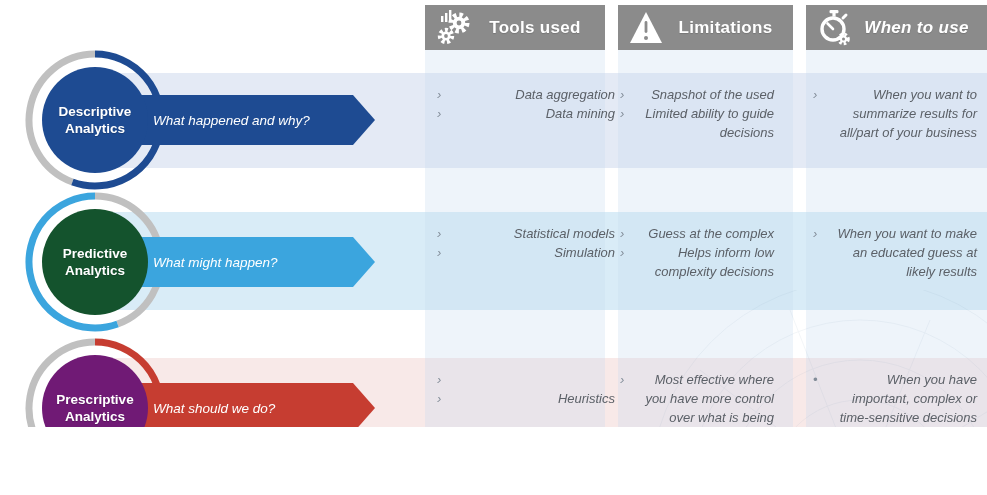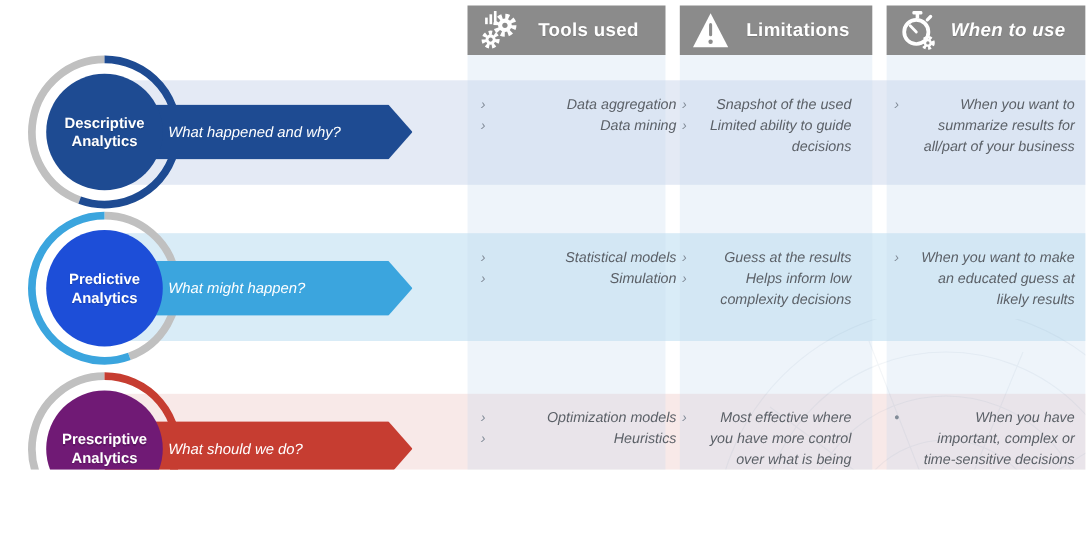--- a/index.html
+++ b/index.html
@@ -53,21 +53,21 @@
     color:#ffffff; font-style:italic; font-size:13.5px; white-space:nowrap;
   }
   
   .bubble {
     position:absolute; left:42px; width:106px; height:106px; border-radius:50%;
     z-index:3; display:flex; flex-direction:column; align-items:center; justify-content:center;
     color:#ffffff; font-weight:bold; font-size:13.5px; line-height:17px; text-align:left;
     text-shadow:0 1px 1px rgba(0,0,0,0.2);
   }
   .bubble.r0 { top:67px;  background:#1e4b92; }
-  .bubble.r1 { top:209px; background:#1d4ed8; }
+  .bubble.r1 { top:209px; background:#14532d; }
   .bubble.r2 { top:355px; background:#701a75; }
   
   .cell {
     position:absolute; z-index:2; color:#5b6067; font-style:italic;
     font-size:13px; line-height:19px;
   }
   .cell.c0 { left:437px; width:178px; }
   .cell.c1 { left:620px; width:154px; }
   .cell.c2 { left:813px; width:164px; }
   .cell.r0 { top:85px; } .cell.r1 { top:224px; } .cell.r2 { top:370px; }
@@ -200,21 +200,21 @@
       <span class="itext">Statistical models</span>
     </div>
     <div class="item">
       <span class="bullet">›</span>
       <span class="itext">Simulation</span>
     </div>
   </div>
   <div class="cell c1 r1">
     <div class="item">
       <span class="bullet">›</span>
-      <span class="itext">Guess at the results</span>
+      <span class="itext">Guess at the complex</span>
     </div>
     <div class="item">
       <span class="bullet">›</span>
       <span class="itext">Helps inform low complexity decisions</span>
     </div>
   </div>
   <div class="cell c2 r1">
     <div class="item">
       <span class="bullet">›</span>
       <span class="itext">When you want to make an educated guess at likely results</span>
@@ -229,21 +229,20 @@
     <span class="question">What should we do?</span>
   </div>
   <div class="bubble r2">
     <span>Prescriptive</span>
     <span>Analytics</span>
   </div>
 
   <div class="cell c0 r2">
     <div class="item">
       <span class="bullet">›</span>
-      <span class="itext">Optimization models</span>
     </div>
     <div class="item">
       <span class="bullet">›</span>
       <span class="itext">Heuristics</span>
     </div>
   </div>
   <div class="cell c1 r2">
     <div class="item">
       <span class="bullet">›</span>
       <span class="itext">Most effective where you have more control over what is being educated</span>

